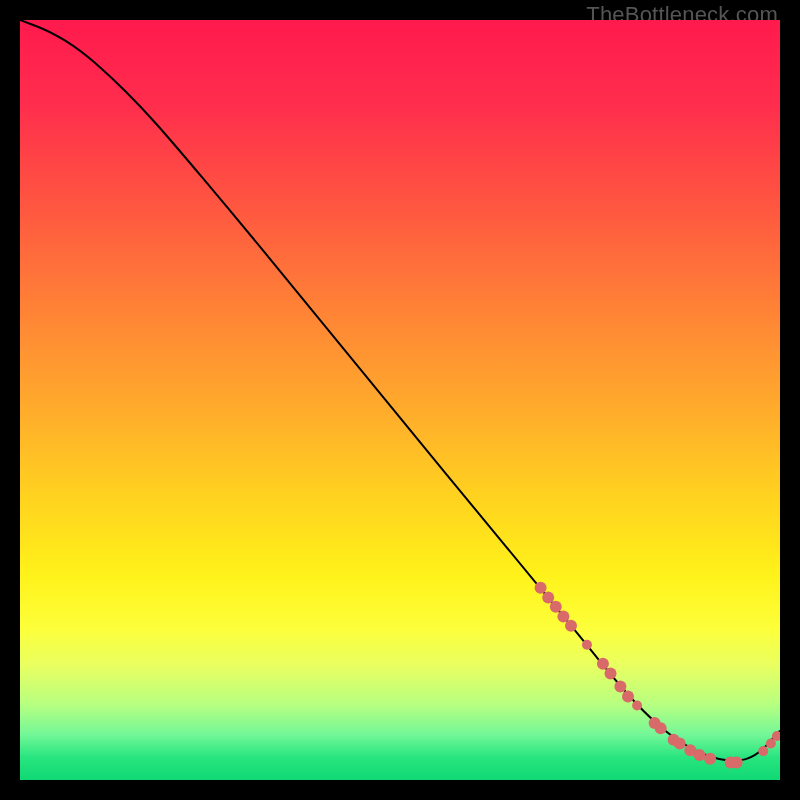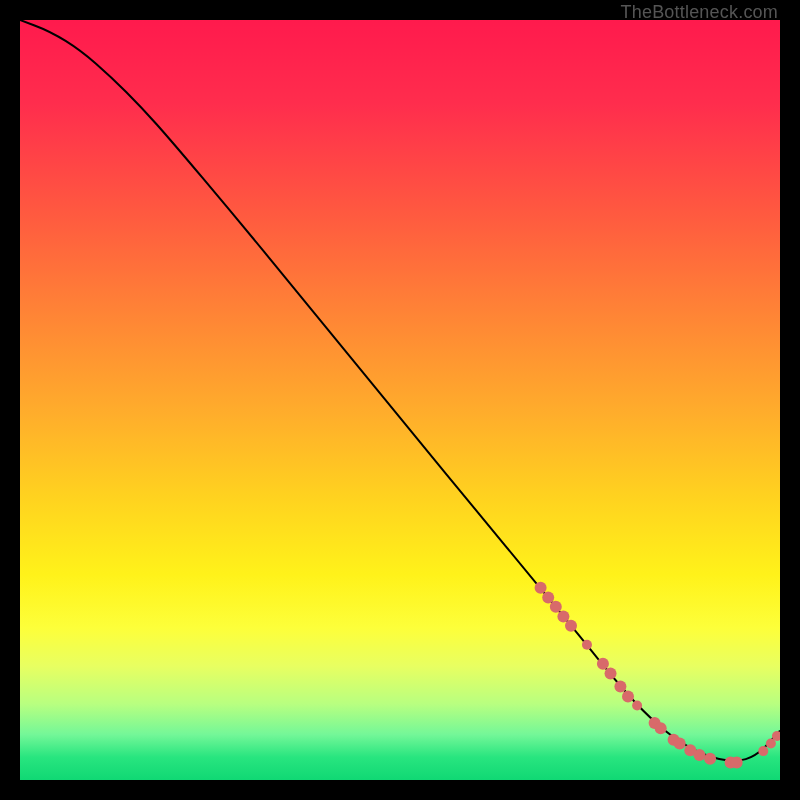--- a/index.html
+++ b/index.html
@@ -38,21 +38,21 @@
       #74f798 94%,
       #28e57f 97%,
       #10d874 100%
     );
   }
   .watermark {
     position: absolute;
     top: 2px;
     right: 22px;
     color: #555;
-    font-size: 18px;
+    font-size: 22px;
     font-weight: 500;
     letter-spacing: 0.2px;
   }
   svg {
     position: absolute;
     left: 0;
     top: 0;
   }
 </style>
 </head>

